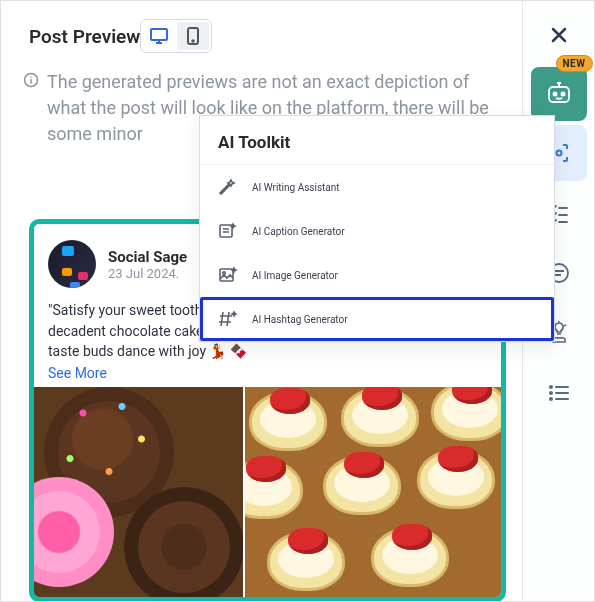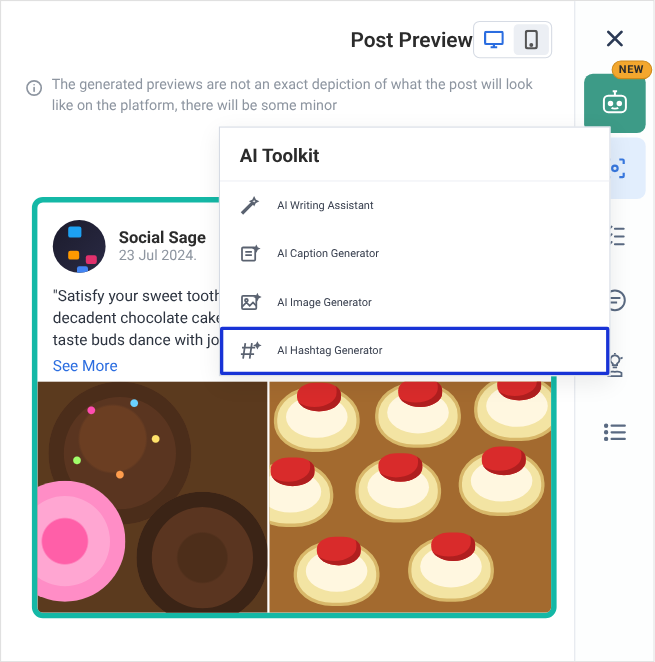--- a/index.html
+++ b/index.html
@@ -16,21 +16,21 @@
       position: absolute;
       left: 0;
       top: 0;
       right: 72px;
       bottom: 0;
       padding: 0;
     }
     .header {
       display: flex;
       align-items: center;
-      justify-content: flex-end;
+      justify-content: flex-start;
       padding: 18px 20px 12px 28px;
     }
     .header-title {
       font-size: 19px;
       font-weight: 600;
       color: #2b2b2b;
     }
     .device-toggle {
       display: flex;
       gap: 2px;
@@ -53,21 +53,21 @@
     .device-btn.mobile {
       background: #eceff4;
       color: #555;
     }
     .info-row {
       display: flex;
       align-items: flex-start;
       gap: 8px;
       padding: 4px 20px 0 22px;
       color: #8d95a0;
-      font-size: 13px;
+      font-size: 18px;
       line-height: 1.45;
     }
     .info-row svg { flex-shrink: 0; margin-top: 3px; }
     .post-card {
       margin: 72px 16px 0 28px;
       border: 5px solid #14b8a6;
       border-radius: 10px;
       background: #fff;
       overflow: hidden;
     }

